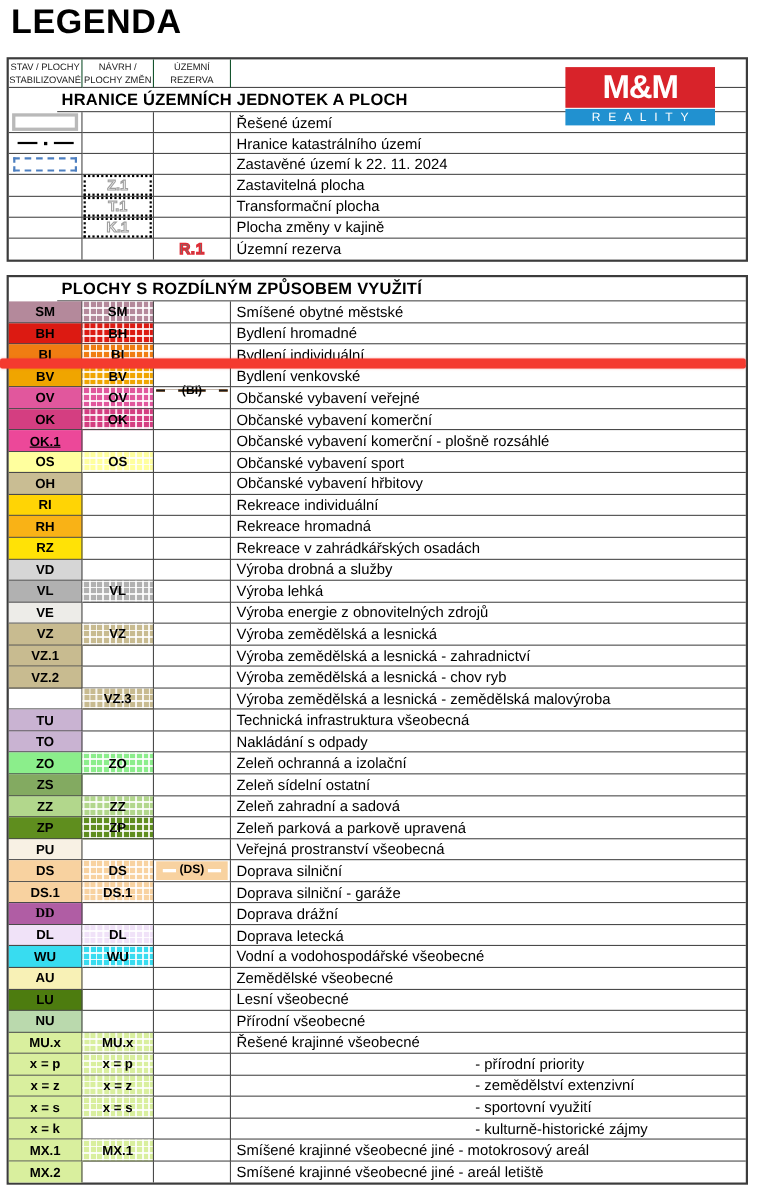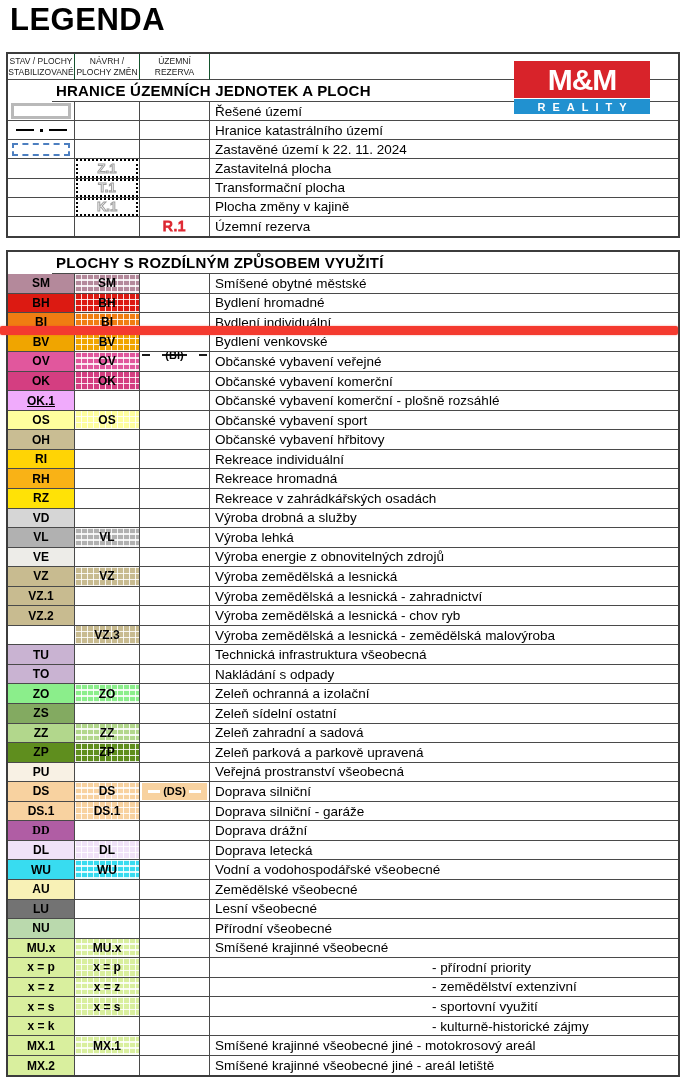--- a/index.html
+++ b/index.html
@@ -7,21 +7,21 @@
     width:690px;height:1080px;position:relative;background:#fff;overflow:hidden;
     font-family:"Liberation Sans", sans-serif;color:#000;
   }
   .page-title{position:absolute;left:10px;top:2px;font-size:31px;font-weight:bold;letter-spacing:.5px;}
 
   
   .logo{position:absolute;left:514px;top:61px;width:136px;z-index:5;}
   .logo-red{height:37px;display:flex;align-items:center;justify-content:center;
     color:#fff;font-weight:bold;font-size:30px;letter-spacing:-1px;}
   .logo-blue{height:15px;margin-top:1px;display:flex;align-items:center;justify-content:center;
-    color:#fff;font-weight:bold;font-size:11px;letter-spacing:7px;padding-left:7px;box-sizing:border-box;}
+    color:#fff;font-weight:normal;font-size:11px;letter-spacing:7px;padding-left:7px;box-sizing:border-box;}
 
   
   .tbl{position:absolute;left:6px;width:674px;border:2px solid #3c3c3c;box-sizing:border-box;background:#fff;}
   #t1{top:52px;}
   #t2{top:250px;}
   .hdr-row,.t1row,.t2row{display:grid;grid-template-columns:67px 65px 70px 1fr;}
   .hdr-row{height:26px;}
   .hdr-cell{border-right:1px solid #14532d;border-bottom:1px solid #4a4a4a;
     font-size:8.5px;line-height:1.25;color:#222;text-align:center;
     display:flex;flex-direction:column;justify-content:center;}
@@ -45,21 +45,21 @@
 
   
   .sym-gray{width:54px;height:10px;background:#fff;border:3px solid #b9b9b9;}
   .sym-blue{width:58px;height:13px;background:#fff;border:2px dashed #4d7fc0;box-sizing:border-box;}
   .dashdot{display:flex;align-items:center;gap:6px;}
   .dashdot .d{width:18px;height:2.5px;background:#000;display:block;}
   .dashdot .dot{width:3px;height:3px;background:#000;display:block;}
   .sym-dotted{position:absolute;top:0;bottom:0;left:1px;right:1px;border:2.5px dotted #000;
     display:flex;align-items:center;justify-content:center;box-sizing:border-box;}
   .outline-code{font-weight:800;font-size:13px;color:#fff;-webkit-text-stroke:1px #9f9f9f;}
-  .r1{font-weight:400;font-size:14px;color:#7f1d1d;-webkit-text-stroke:1.2px #e12b35;letter-spacing:.5px;}
+  .r1{font-weight:700;font-size:14px;color:#737373;-webkit-text-stroke:1.2px #e12b35;letter-spacing:.5px;}
 
   
   .reserve-chip{position:absolute;top:1px;bottom:1px;left:2px;right:2px;
     display:flex;align-items:center;justify-content:center;gap:3px;
     font-size:11px;font-weight:bold;box-sizing:border-box;}
   .reserve-chip.bordered{border:1.6px solid #1a1a1a;margin-top:40px;}
   .reserve-chip .dash{width:12px;height:3px;background:#fff;display:block;}
 
   
   .highlight-line{position:absolute;left:0;top:326px;width:678px;height:9px;z-index:6;
@@ -201,21 +201,21 @@
         <div class="cell"></div>
         <div class="cell lbl">Občanské vybavení veřejné</div>
       </div>
       <div class="t2row">
         <div class="cell code" style="background: rgb(212, 62, 129);">OK</div>
         <div class="cell code hatch" style="background-color: rgb(212, 62, 129);">OK</div>
         <div class="cell"></div>
         <div class="cell lbl">Občanské vybavení komerční</div>
       </div>
       <div class="t2row">
-        <div class="cell code" style="background: #f0abfc; text-decoration: underline;">OK.1</div>
+        <div class="cell code" style="background: #ec4899; text-decoration: underline;">OK.1</div>
         <div class="cell code"></div>
         <div class="cell"></div>
         <div class="cell lbl">Občanské vybavení komerční - plošně rozsáhlé</div>
       </div>
       <div class="t2row">
         <div class="cell code" style="background: rgb(255, 255, 158);">OS</div>
         <div class="cell code hatch" style="background-color: rgb(255, 255, 158);">OS</div>
         <div class="cell"></div>
         <div class="cell lbl">Občanské vybavení sport</div>
       </div>
@@ -363,36 +363,36 @@
         <div class="cell"></div>
         <div class="cell lbl">Vodní a vodohospodářské všeobecné</div>
       </div>
       <div class="t2row">
         <div class="cell code" style="background: rgb(248, 241, 182);">AU</div>
         <div class="cell code"></div>
         <div class="cell"></div>
         <div class="cell lbl">Zemědělské všeobecné</div>
       </div>
       <div class="t2row">
-        <div class="cell code" style="background: #737373;">LU</div>
+        <div class="cell code" style="background: #4d7c0f;">LU</div>
         <div class="cell code"></div>
         <div class="cell"></div>
         <div class="cell lbl">Lesní všeobecné</div>
       </div>
       <div class="t2row">
         <div class="cell code" style="background: rgb(186, 217, 173);">NU</div>
         <div class="cell code"></div>
         <div class="cell"></div>
         <div class="cell lbl">Přírodní všeobecné</div>
       </div>
       <div class="t2row">
         <div class="cell code" style="background: rgb(217, 239, 158);">MU.x</div>
         <div class="cell code hatch" style="background-color: rgb(217, 239, 158);">MU.x</div>
         <div class="cell"></div>
-        <div class="cell lbl">Smíšené krajinné všeobecné</div>
+        <div class="cell lbl">Řešené krajinné všeobecné</div>
       </div>
       <div class="t2row">
         <div class="cell code" style="background: rgb(217, 239, 158);">x = p</div>
         <div class="cell code hatch" style="background-color: rgb(217, 239, 158);">x = p</div>
         <div class="cell"></div>
         <div class="cell lbl indent">- přírodní priority</div>
       </div>
       <div class="t2row">
         <div class="cell code" style="background: rgb(217, 239, 158);">x = z</div>
         <div class="cell code hatch" style="background-color: rgb(217, 239, 158);">x = z</div>

